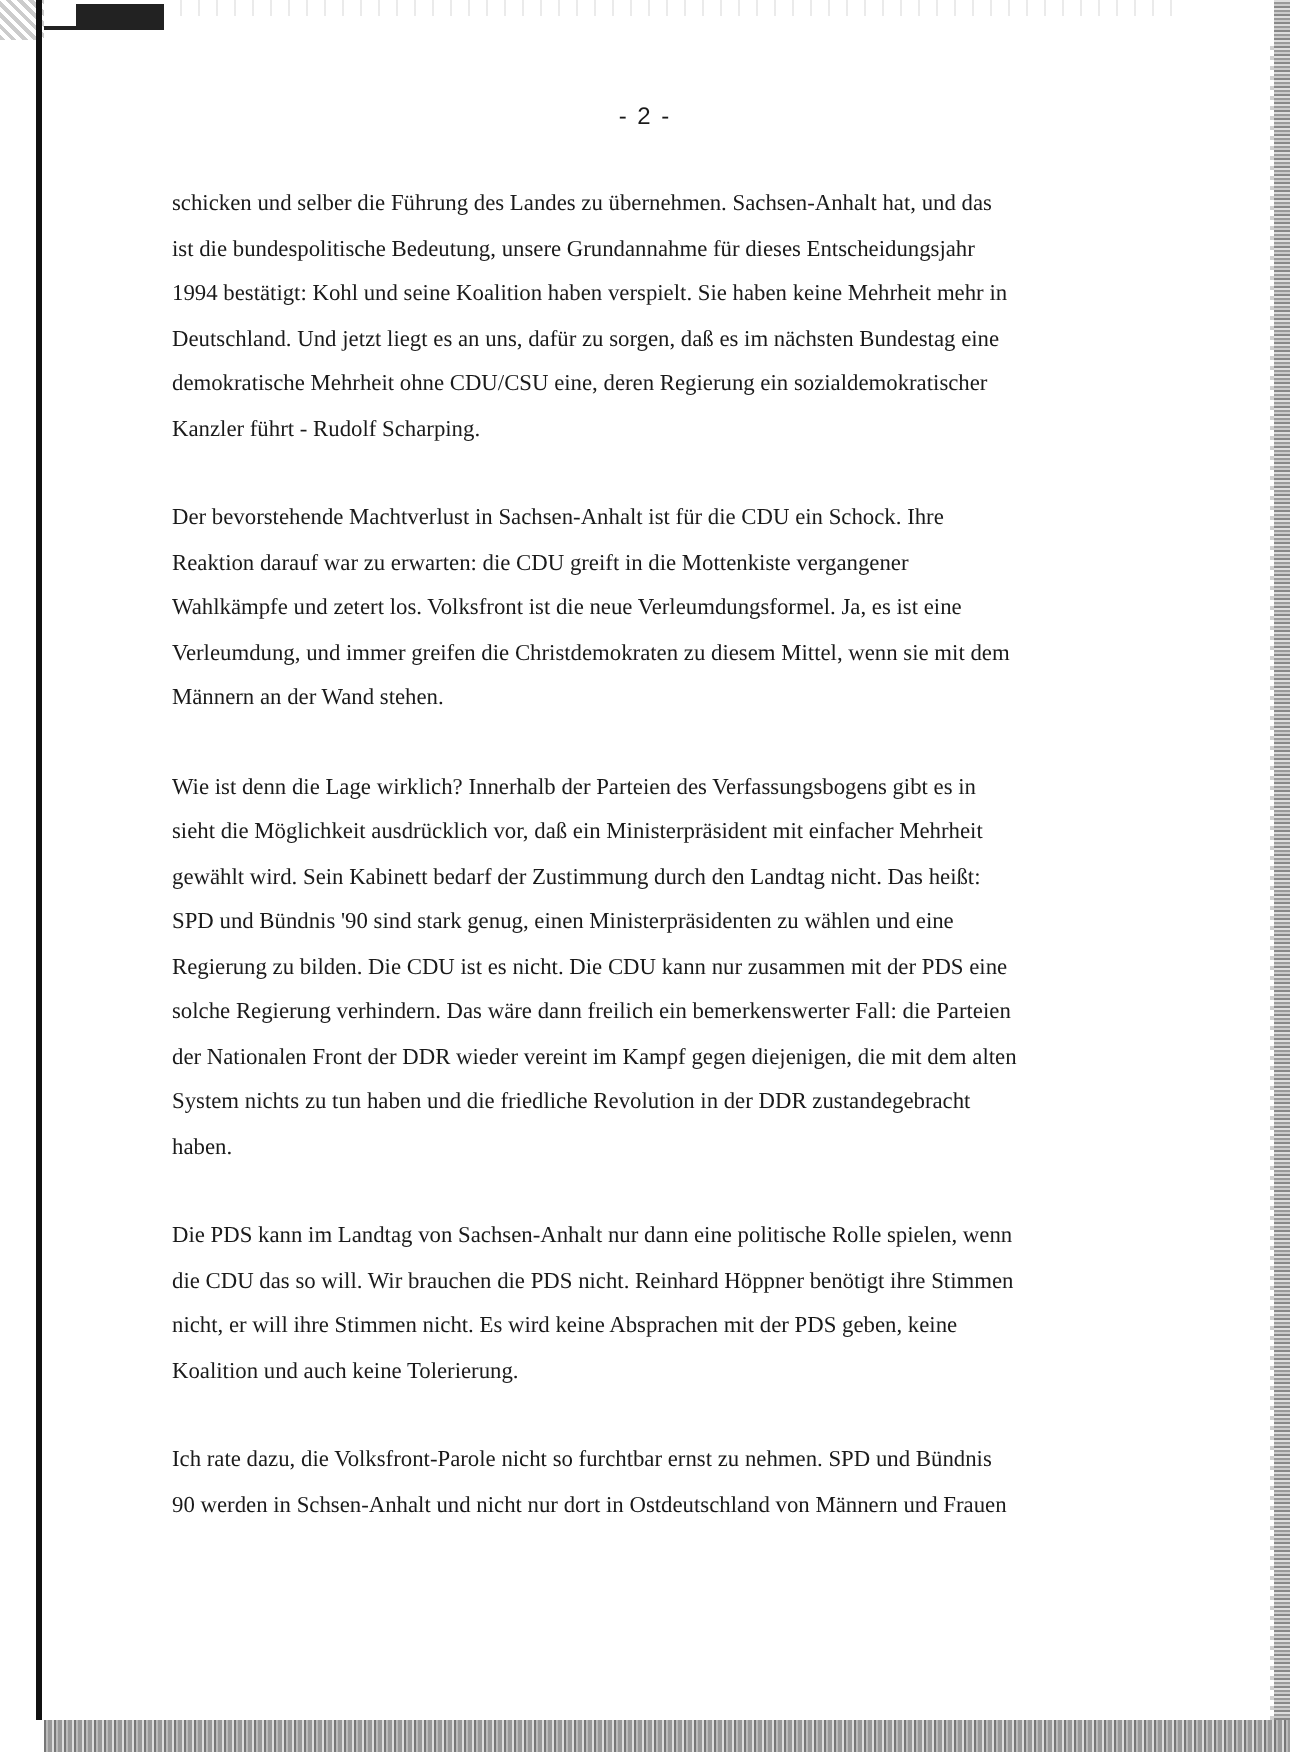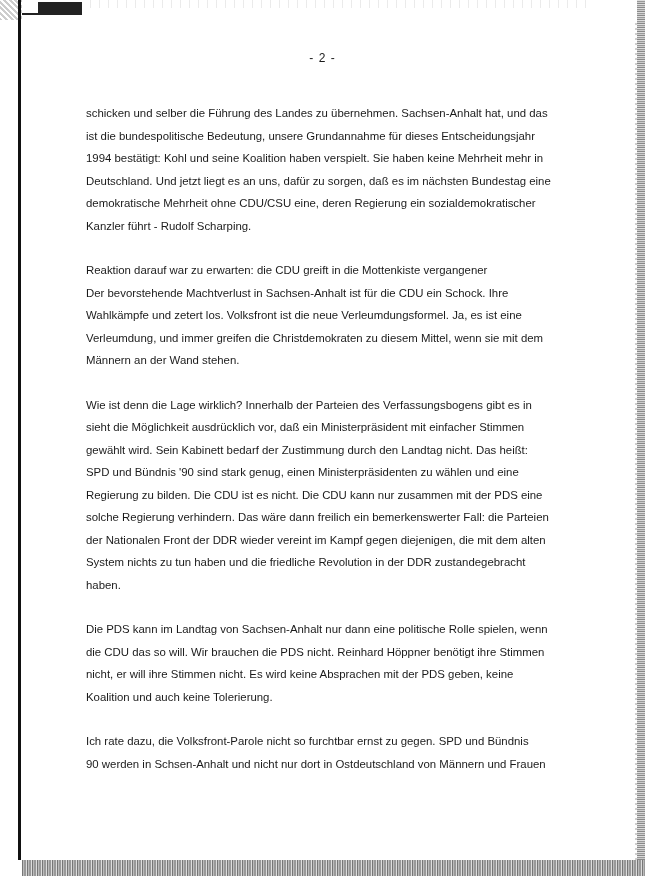--- a/index.html
+++ b/index.html
@@ -83,24 +83,25 @@
       position: absolute;
       top: 51px;
       left: 0; right: 0;
       text-align: center;
       font-size: 12px;
       letter-spacing: 1px;
     }
     .content {
       position: absolute;
       left: 86px;
-      top: 102px;
+      top: 91px;
       width: 520px;
       font-size: 11.4px;
       line-height: 22.5px;
+      font-family: Liberation Serif, serif;
     }
     .para {
       margin: 0 0 22px 0;
       white-space: nowrap;
     }
     .line {
       display: block;
       height: 22.5px;
     }
   </style>
@@ -123,41 +124,41 @@
   <div class="content">
     <div class="para">
       <span class="line">schicken und selber die Führung des Landes zu übernehmen. Sachsen-Anhalt hat, und das</span>
       <span class="line">ist die bundespolitische Bedeutung, unsere Grundannahme für dieses Entscheidungsjahr</span>
       <span class="line">1994 bestätigt: Kohl und seine Koalition haben verspielt. Sie haben keine Mehrheit mehr in</span>
       <span class="line">Deutschland. Und jetzt liegt es an uns, dafür zu sorgen, daß es im nächsten Bundestag eine</span>
       <span class="line">demokratische Mehrheit ohne CDU/CSU eine, deren Regierung ein sozialdemokratischer</span>
       <span class="line">Kanzler führt - Rudolf Scharping.</span>
     </div>
     <div class="para">
+      <span class="line">Der bevorstehende Machtverlust in Sachsen-Anhalt ist für die CDU ein Schock. Ihre</span>
       <span class="line">Reaktion darauf war zu erwarten: die CDU greift in die Mottenkiste vergangener</span>
-      <span class="line">Der bevorstehende Machtverlust in Sachsen-Anhalt ist für die CDU ein Schock. Ihre</span>
       <span class="line">Wahlkämpfe und zetert los. Volksfront ist die neue Verleumdungsformel. Ja, es ist eine</span>
       <span class="line">Verleumdung, und immer greifen die Christdemokraten zu diesem Mittel, wenn sie mit dem</span>
       <span class="line">Männern an der Wand stehen.</span>
     </div>
     <div class="para">
       <span class="line">Wie ist denn die Lage wirklich? Innerhalb der Parteien des Verfassungsbogens gibt es in</span>
-      <span class="line">sieht die Möglichkeit ausdrücklich vor, daß ein Ministerpräsident mit einfacher Stimmen</span>
+      <span class="line">sieht die Möglichkeit ausdrücklich vor, daß ein Ministerpräsident mit einfacher Mehrheit</span>
       <span class="line">gewählt wird. Sein Kabinett bedarf der Zustimmung durch den Landtag nicht. Das heißt:</span>
       <span class="line">SPD und Bündnis '90 sind stark genug, einen Ministerpräsidenten zu wählen und eine</span>
       <span class="line">Regierung zu bilden. Die CDU ist es nicht. Die CDU kann nur zusammen mit der PDS eine</span>
       <span class="line">solche Regierung verhindern. Das wäre dann freilich ein bemerkenswerter Fall: die Parteien</span>
       <span class="line">der Nationalen Front der DDR wieder vereint im Kampf gegen diejenigen, die mit dem alten</span>
       <span class="line">System nichts zu tun haben und die friedliche Revolution in der DDR zustandegebracht</span>
       <span class="line">haben.</span>
     </div>
     <div class="para">
       <span class="line">Die PDS kann im Landtag von Sachsen-Anhalt nur dann eine politische Rolle spielen, wenn</span>
       <span class="line">die CDU das so will. Wir brauchen die PDS nicht. Reinhard Höppner benötigt ihre Stimmen</span>
       <span class="line">nicht, er will ihre Stimmen nicht. Es wird keine Absprachen mit der PDS geben, keine</span>
       <span class="line">Koalition und auch keine Tolerierung.</span>
     </div>
     <div class="para">
-      <span class="line">Ich rate dazu, die Volksfront-Parole nicht so furchtbar ernst zu gegen. SPD und Bündnis</span>
+      <span class="line">Ich rate dazu, die Volksfront-Parole nicht so furchtbar ernst zu nehmen. SPD und Bündnis</span>
       <span class="line">90 werden in Schsen-Anhalt und nicht nur dort in Ostdeutschland von Männern und Frauen</span>
     </div>
   </div>
 </div>
 
 </body></html>

